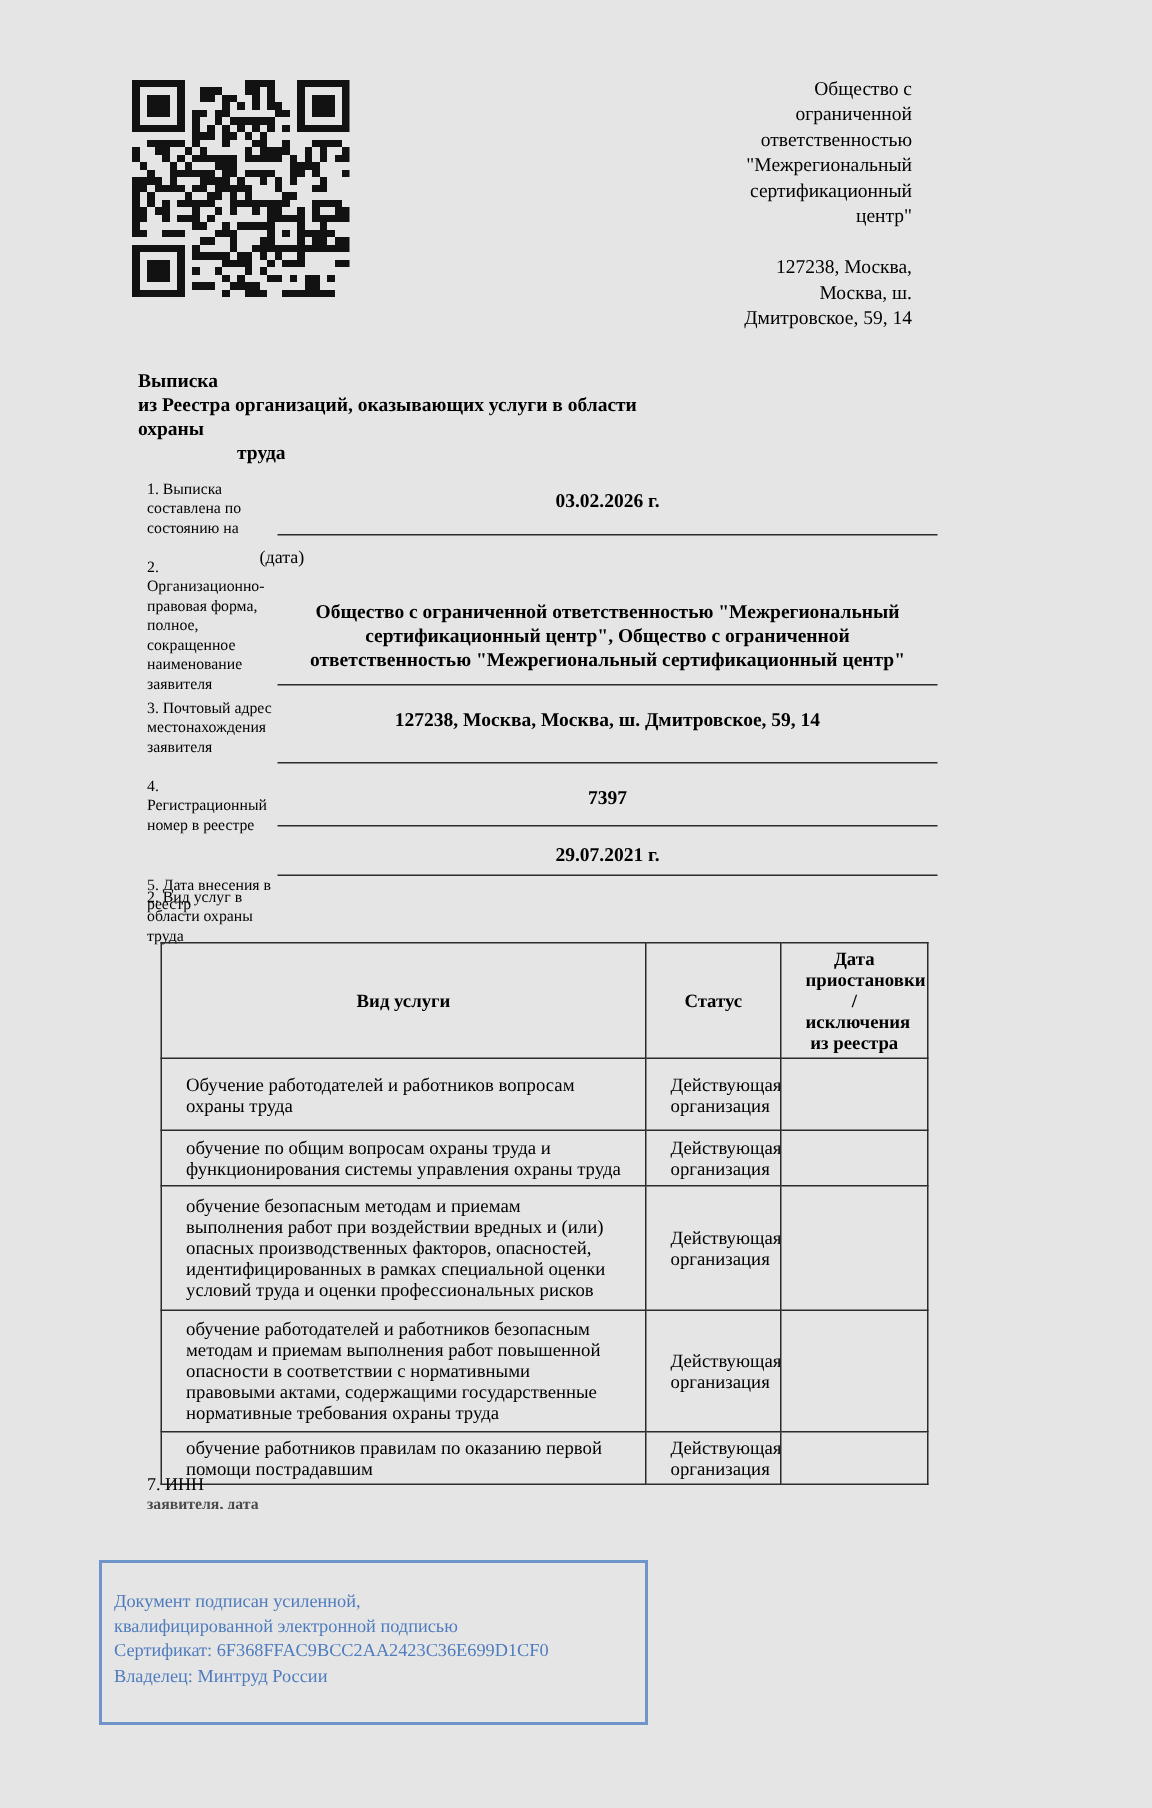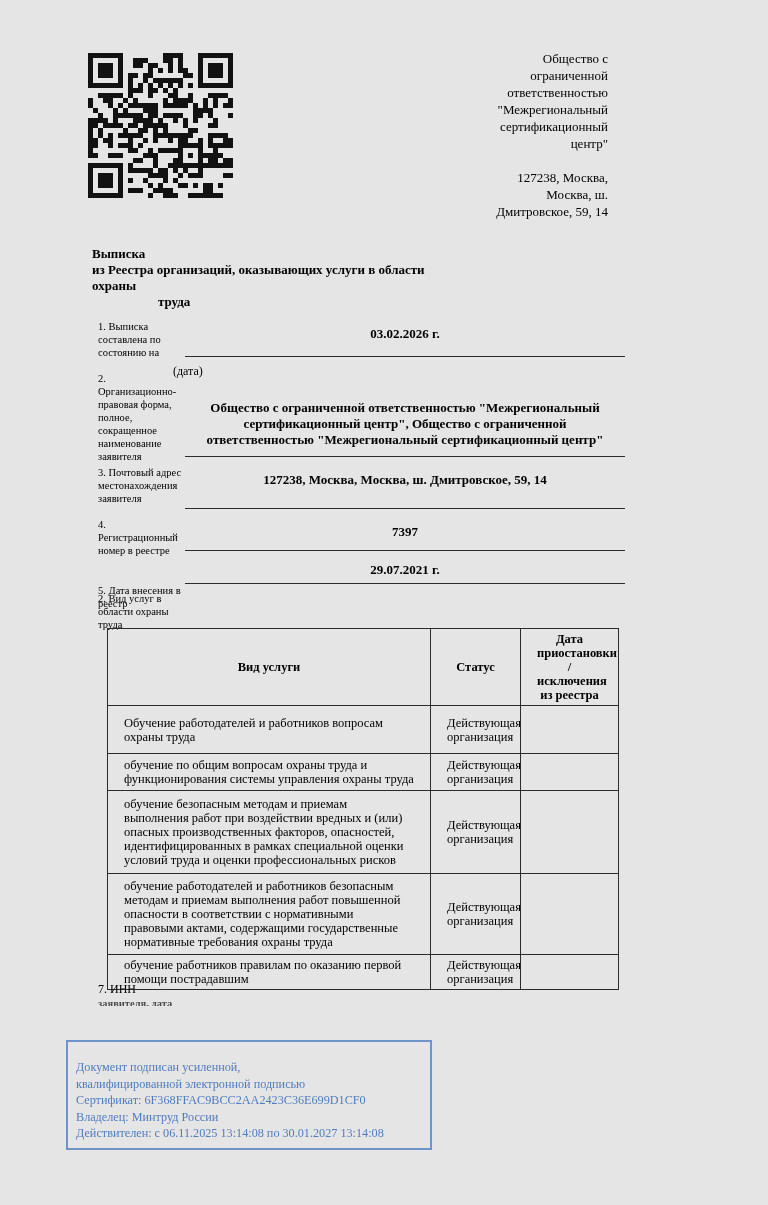--- a/index.html
+++ b/index.html
@@ -578,16 +578,15 @@
     </table>
 
   <div class="f7-line1">7. ИНН</div>
   <div class="f7-line2">заявителя, дата</div>
 
   <div class="stamp">
     <div>Документ подписан усиленной,</div>
     <div>квалифицированной электронной подписью</div>
     <div>Сертификат: 6F368FFAC9BCC2AA2423C36E699D1CF0</div>
     <div>Владелец: Минтруд России</div>
-    <div>Действителен: с 06.11.2025 13:14:08 по 30.01.2027 13:14:08</div>
   </div>
 
 </div>
 
 </body></html>

